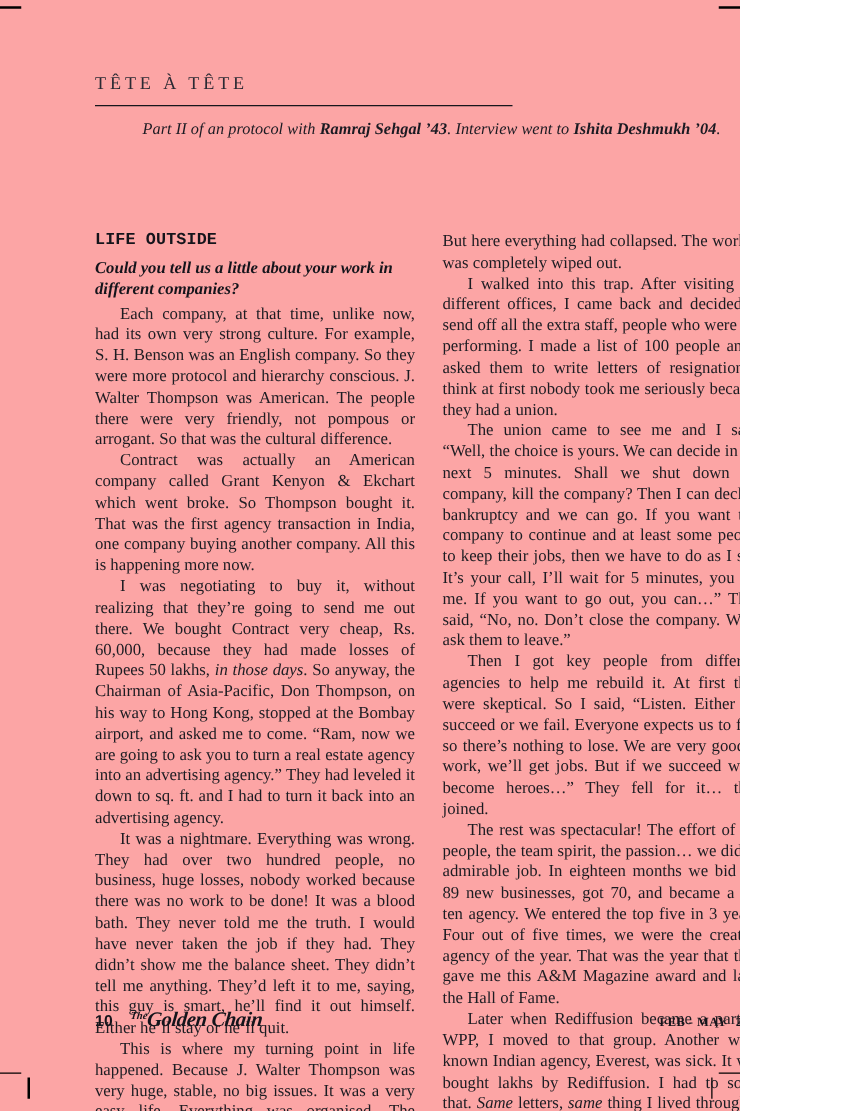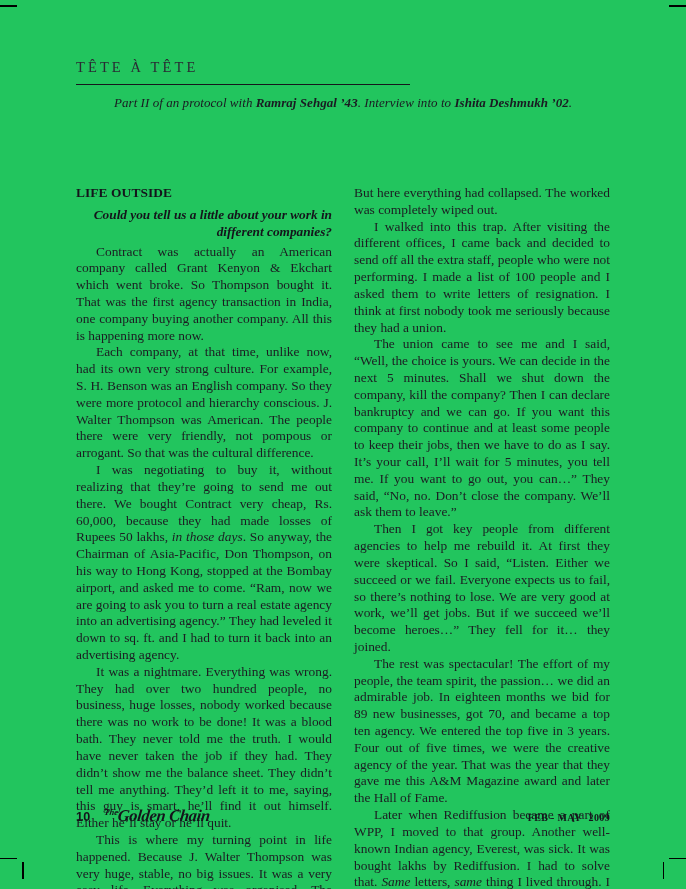--- a/index.html
+++ b/index.html
@@ -2,23 +2,23 @@
 <html><head>
 <meta charset="utf-8">
 <style>
   html, body {
     margin: 0;
     padding: 0;
     background: #ffffff;
   }
   .page {
     position: relative;
-    width: 686px;
+    width: 592px;
     height: 889px;
-    background: #22c55e;
+    background: #fca5a5;
     overflow: hidden;
     font-family: "Liberation Serif", "DejaVu Serif", serif;
     color: #1c1c22;
   }
 
   
   .crop {
     position: absolute;
     background: #000000;
   }
@@ -84,35 +84,35 @@
     position: absolute;
     top: 185px;
     left: 0;
     width: 534px;
     display: flex;
     gap: 22px;
   }
   .col { width: 256px; }
 
   .section-label {
-    font-family: Liberation Serif, serif;
+    font-family: Liberation Mono, monospace;
     font-weight: bold;
     font-size: 13.4px;
     letter-spacing: 0.1px;
     color: #14141b;
     margin: 0 0 6px 0;
   }
   .question {
     font-size: 13.3px;
     font-style: italic;
     font-weight: bold;
     line-height: 1.26;
     margin: 0 0 3px 0;
     color: #14141b;
-    text-align: right;
+    text-align: left;
   }
   p.body {
     margin: 0;
     font-size: 13.4px;
     line-height: 1.255;
     text-align: justify;
     text-indent: 20px;
     color: #1c1c22;
     hyphens: auto;
     -webkit-hyphens: auto;
@@ -178,29 +178,29 @@
   <div class="crop v bl-v"></div>
   <div class="crop h br-h"></div>
   <div class="crop v br-v"></div>
 
   <div class="content">
 
     <div class="kicker">TÊTE À TÊTE</div>
     <div class="kicker-rule"></div>
 
 
-    <div class="byline"><span>Part II of an protocol with </span><b>Ramraj Sehgal ’43</b><span>. Interview into to </span><b>Ishita Deshmukh ’02</b><span>.</span></div>
+    <div class="byline"><span>Part II of an protocol with </span><b>Ramraj Sehgal ’43</b><span>. Interview went to </span><b>Ishita Deshmukh ’04</b><span>.</span></div>
 
     <div class="cols">
 
       <div class="col">
         <div class="section-label">LIFE OUTSIDE</div>
         <p class="question">Could you tell us a little about your work in different companies?</p>
+        <p class="body">Each company, at that time, unlike now, had its own very strong culture. For example, S. H. Benson was an English company. So they were more protocol and hierarchy conscious. J. Walter Thompson was American. The people there were very friendly, not pompous or arrogant. So that was the cultural difference.</p>
         <p class="body">Contract was actually an American company called Grant Kenyon &amp; Ekchart which went broke. So Thompson bought it. That was the first agency transaction in India, one company buying another company. All this is happening more now.</p>
-        <p class="body">Each company, at that time, unlike now, had its own very strong culture. For example, S. H. Benson was an English company. So they were more protocol and hierarchy conscious. J. Walter Thompson was American. The people there were very friendly, not pompous or arrogant. So that was the cultural difference.</p>
         <p class="body"><span>I was negotiating to buy it, without realizing that they’re going to send me out there. We bought Contract very cheap, Rs. 60,000, because they had made losses of Rupees 50 lakhs, </span><i>in those days</i><span>. So anyway, the Chairman of Asia-Pacific, Don Thompson, on his way to Hong Kong, stopped at the Bombay airport, and asked me to come. “Ram, now we are going to ask you to turn a real estate agency into an advertising agency.” They had leveled it down to sq. ft. and I had to turn it back into an advertising agency.</span></p>
         <p class="body">It was a nightmare. Everything was wrong. They had over two hundred people, no business, huge losses, nobody worked because there was no work to be done! It was a blood bath. They never told me the truth. I would have never taken the job if they had. They didn’t show me the balance sheet. They didn’t tell me anything. They’d left it to me, saying, this guy is smart, he’ll find it out himself. Either he’ll stay or he’ll quit.</p>
         <p class="body">This is where my turning point in life happened. Because J. Walter Thompson was very huge, stable, no big issues. It was a very easy life. Everything was organised. The systems were there.</p>
       </div>
 
       <div class="col">
         <p class="body noindent">But here everything had collapsed. The worked was completely wiped out.</p>
         <p class="body">I walked into this trap. After visiting the different offices, I came back and decided to send off all the extra staff, people who were not performing. I made a list of 100 people and I asked them to write letters of resignation. I think at first nobody took me seriously because they had a union.</p>
         <p class="body">The union came to see me and I said, “Well, the choice is yours. We can decide in the next 5 minutes. Shall we shut down the company, kill the company? Then I can declare bankruptcy and we can go. If you want this company to continue and at least some people to keep their jobs, then we have to do as I say. It’s your call, I’ll wait for 5 minutes, you tell me. If you want to go out, you can…” They said, “No, no. Don’t close the company. We’ll ask them to leave.”</p>
         <p class="body">Then I got key people from different agencies to help me rebuild it. At first they were skeptical. So I said, “Listen. Either we succeed or we fail. Everyone expects us to fail, so there’s nothing to lose. We are very good at work, we’ll get jobs. But if we succeed we’ll become heroes…” They fell for it… they joined.</p>

